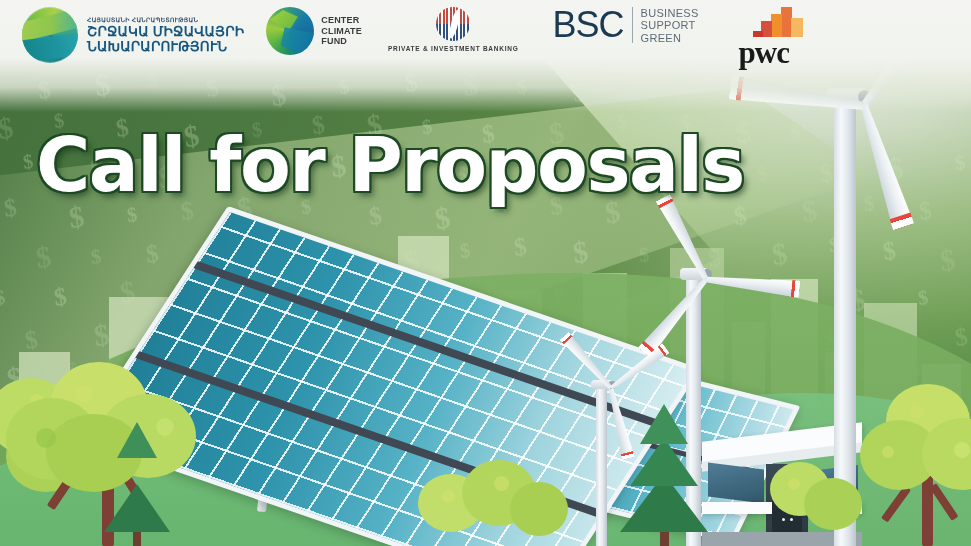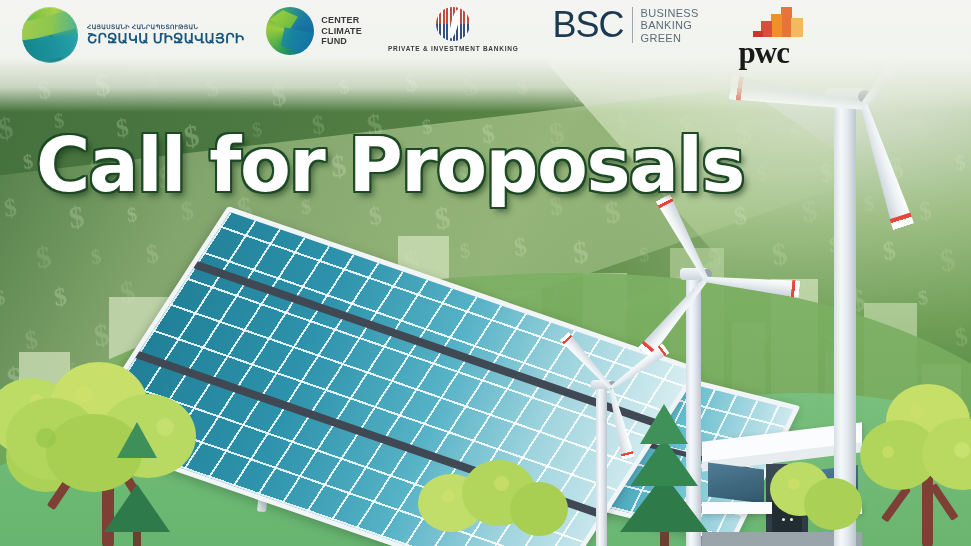--- a/index.html
+++ b/index.html
@@ -567,20 +567,21 @@
 
   <div class="headerband"></div>
 
   <div class="logos">
 
     <div class="logo logo-moe">
       <div class="moe-globe"></div>
       <div class="moe-text">
         <span class="moe-sup">ՀԱՅԱՍՏԱՆԻ ՀԱՆՐԱՊԵՏՈՒԹՅԱՆ</span>
         <span class="moe-main">ՇՐՋԱԿԱ ՄԻՋԱՎԱՅՐԻ</span>
+        <span class="moe-main2">ՆԱԽԱՐԱՐՈՒԹՅՈՒՆ</span>
       </div>
     </div>
 
     <div class="logo logo-gcf">
       <div class="gcf-globe"></div>
       <div class="gcf-text">
         <div>CENTER</div>
         <div>CLIMATE</div>
         <div>FUND</div>
       </div>
@@ -593,21 +594,21 @@
           <div class="swoosh"></div>
       </div>
       <div class="asb-sub">PRIVATE &amp; INVESTMENT BANKING</div>
     </div>
 
     <div class="logo logo-bsc">
       <div class="bsc-mark">BSC</div>
       <div class="bsc-rule"></div>
       <div class="bsc-text">
         <div>BUSINESS</div>
-        <div>BANKING</div>
+        <div>SUPPORT</div>
         <div>GREEN</div>
       </div>
     </div>
 
     <div class="logo logo-pwc">
       <div class="pwc-blocks">
         <i style="left:28px;top:0px;width:11px;height:30px;background:#e8743b;"></i>
         <i style="left:18px;top:7px;width:11px;height:23px;background:#f0902c;"></i>
         <i style="left:8px;top:14px;width:11px;height:16px;background:#d94f3d;"></i>
         <i style="left:38px;top:11px;width:12px;height:19px;background:#f4b860;"></i>

